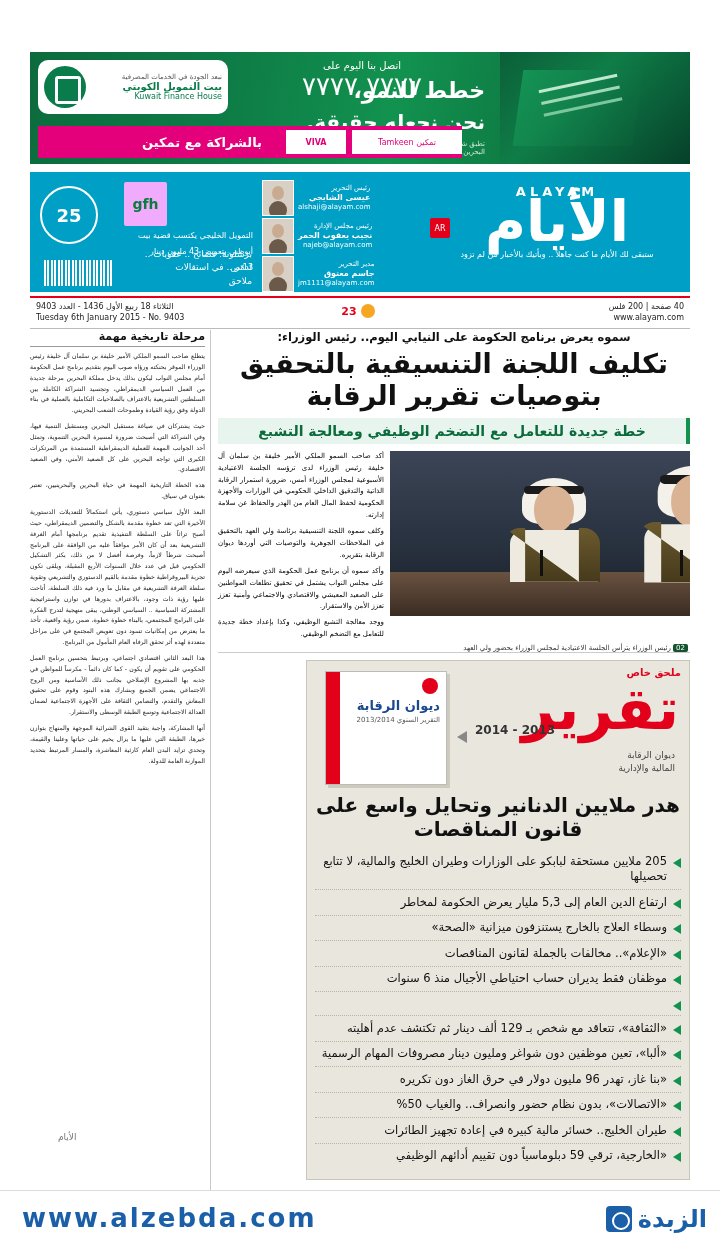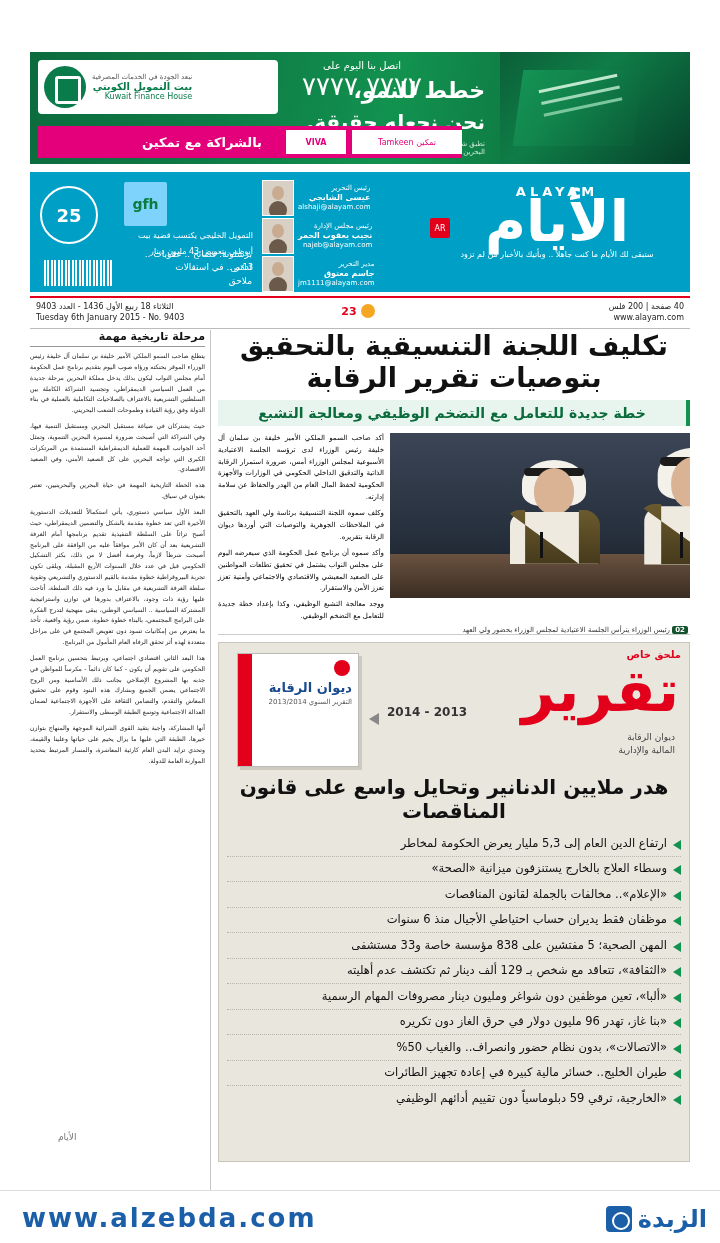--- a/index.html
+++ b/index.html
@@ -23,22 +23,22 @@
   .ad-left-img:after{content:"";position:absolute;left:38px;top:30px;width:80px;height:3px;
     background:#bfe8cf;box-shadow:0 12px 0 #9fd8b7,0 24px 0 #7ac79d;transform:rotate(-12deg);}
   .ad-slogan{position:absolute;right:205px;top:22px;width:250px;text-align:right;color:#fff;
     line-height:1.5;}
   .ad-slogan .l1{font-size:22px;font-weight:bold;}
   .ad-slogan .l2{font-size:20px;font-weight:bold;}
   .ad-fine{position:absolute;right:205px;top:88px;width:250px;text-align:right;color:#cfe8d9;font-size:7px;}
   .ad-mid{position:absolute;left:232px;top:8px;width:200px;text-align:center;color:#fff;}
   .ad-mid .call{font-size:10px;}
   .ad-mid .phone{font-size:26px;font-weight:normal;letter-spacing:2px;color:#ffffff;}
-  .ad-right{position:absolute;left:8px;top:8px;width:240px;height:54px;background:#fff;border-radius:4px;
-    display:flex;align-items:center;justify-content:flex-end;padding:0 6px;box-sizing:border-box;}
+  .ad-right{position:absolute;left:8px;top:8px;width:190px;height:54px;background:#fff;border-radius:10px;
+    display:flex;align-items:center;justify-content:space-between;padding:0 6px;box-sizing:border-box;}
   .kfh-txt{text-align:right;margin-left:6px;}
   .kfh-txt .a{font-size:7px;color:#555;}
   .kfh-txt .b{font-size:10px;color:#0a7b4b;font-weight:bold;}
   .kfh-txt .c{font-size:8px;color:#0a7b4b;}
   .kfh-logo{width:42px;height:42px;border-radius:50%;background:#0a7b4b;position:relative;flex:0 0 auto;}
   .kfh-logo:after{content:"";position:absolute;left:11px;top:10px;width:20px;height:22px;
     border:3px solid #fff;border-radius:3px;}
   .ad-bottom-strip{position:absolute;left:8px;bottom:6px;width:424px;height:32px;background:#e3007a;
     display:flex;align-items:center;}
   .ad-bottom-strip .txt{color:#fff;font-size:13px;font-weight:bold;margin-right:8px;margin-left:auto;padding-right:10px;}
@@ -56,21 +56,21 @@
   .mast-ar-badge{position:absolute;right:240px;top:46px;width:20px;height:20px;background:#e2001a;color:#fff;
     font-size:8px;display:flex;align-items:center;justify-content:center;border-radius:2px;}
   .mast-people{position:absolute;left:232px;top:8px;width:190px;}
   .mp-row{display:flex;align-items:center;justify-content:flex-end;margin-bottom:2px;}
   .mp-txt{text-align:right;font-size:7px;color:#fff;line-height:1.25;margin-left:4px;}
   .mp-txt b{font-size:8px;display:block;}
   .mp-photo{width:30px;height:34px;background:#d8d0c4;border:1px solid #fff;flex:0 0 auto;position:relative;overflow:hidden;}
   .mp-photo:after{content:"";position:absolute;left:6px;top:20px;width:18px;height:18px;border-radius:50%;background:#6b5a4a;}
   .mp-photo:before{content:"";position:absolute;left:9px;top:5px;width:12px;height:14px;border-radius:50%;background:#c9ab92;}
   .mast-left{position:absolute;left:8px;top:10px;width:215px;color:#fff;text-align:right;}
-  .gfh-logo{display:inline-block;background:#7dd3fc;color:#0b7b3e;font-weight:bold;font-size:14px;padding:14px 8px;border-radius:2px;}
+  .gfh-logo{display:inline-block;background:#f0abfc;color:#0b7b3e;font-weight:bold;font-size:14px;padding:14px 8px;border-radius:2px;}
   .mast-left .line{font-size:8px;margin-top:4px;line-height:1.5;}
   .mast-25{position:absolute;left:10px;top:14px;width:54px;height:54px;border-radius:50%;border:2px solid #fff;
     display:flex;align-items:center;justify-content:center;color:#fff;font-size:18px;font-weight:bold;}
   .barcode{position:absolute;left:14px;bottom:6px;width:70px;height:26px;
     background:repeating-linear-gradient(90deg,#fff 0 2px,#00a0c6 2px 3px,#fff 3px 5px,#00a0c6 5px 7px);}
   .mast-left-b{position:absolute;left:92px;bottom:4px;width:130px;color:#fff;font-size:9px;text-align:right;line-height:1.5;}
 
   
   .infobar{position:absolute;left:30px;top:296px;width:660px;height:30px;border-top:2px solid #e2001a;border-bottom:1px solid #bbb;}
   .info-r{position:absolute;right:6px;top:4px;text-align:right;font-size:8px;color:#222;line-height:1.35;}
@@ -97,24 +97,24 @@
   .pw-man .head{position:absolute;left:26px;top:0;width:40px;height:46px;border-radius:50% 50% 45% 45%;background:#d9b394;}
   .pw-man .ghutra{position:absolute;left:14px;top:-8px;width:64px;height:46px;border-radius:50% 50% 30% 30%;background:#f4f1ea;}
   .pw-man .agal{position:absolute;left:16px;top:0px;width:60px;height:8px;border-radius:4px;background:#1b1b1b;}
   .pw-man .body{position:absolute;left:2px;top:44px;width:88px;height:52px;border-radius:14px 14px 0 0;background:#efeae0;}
   .pw-man .bisht{position:absolute;left:-4px;top:42px;width:96px;height:54px;border-radius:16px 16px 0 0;
     background:linear-gradient(180deg,#6b5a2e,#463a1c);clip-path:polygon(0 0,22% 0,22% 100%,0 100%,100% 100%,100% 0,78% 0,78% 100%);}
   .pw-man1{left:118px;}
   .pw-man2{left:252px;transform:scale(1.12);transform-origin:bottom left;}
   .pw-mic{position:absolute;bottom:40px;width:3px;height:26px;background:#111;}
   .caption{font-size:7px;color:#333;text-align:right;direction:rtl;padding:3px 2px 0 2px;border-bottom:1px solid #ccc;}
-  .caption .pg{display:inline-block;background:#14532d;color:#fff;font-size:7px;padding:0 3px;border-radius:2px;font-weight:bold;}
-
-  
-  .report{position:relative;margin-top:7px;width:472px;height:520px;background:#e9e6de;border:1px solid #c9c5bb;box-sizing:border-box;}
+  .caption .pg{display:inline-block;background:#14532d;color:#fff;font-size:7px;padding:0 3px;border-radius:2px;}
+
+  
+  .report{position:relative;margin-top:7px;width:384px;height:520px;background:#e9e6de;border:1px solid #c9c5bb;box-sizing:border-box;}
   .rep-top{position:relative;height:130px;}
   .rep-label{position:absolute;right:8px;top:6px;font-size:10px;color:#e2001a;font-weight:bold;direction:rtl;}
   .rep-big{position:absolute;right:10px;top:22px;font-size:58px;color:#e2001a;font-weight:bold;line-height:.9;direction:rtl;}
   .rep-sub{position:absolute;right:14px;top:88px;font-size:9px;color:#444;direction:rtl;text-align:right;line-height:1.4;}
   .rep-years{position:absolute;left:168px;top:62px;font-size:12px;color:#333;font-weight:bold;}
   .rep-arrow{position:absolute;left:150px;top:70px;width:0;height:0;border-top:6px solid transparent;border-bottom:6px solid transparent;border-right:10px solid #888;}
   .rep-book{position:absolute;left:18px;top:10px;width:120px;height:112px;background:#fff;border:1px solid #bbb;
     box-shadow:3px 3px 0 #cfcabe;}
   .rep-book .bk-band{position:absolute;left:0;top:0;width:14px;height:112px;background:#e2001a;}
   .rep-book .bk-t1{position:absolute;right:6px;top:26px;font-size:13px;color:#1b4b8f;font-weight:bold;}
@@ -240,20 +240,21 @@
       <p>حيث يشتركان في صياغة مستقبل البحرين ومستقبل التنمية فيها، وفي الشراكة التي أصبحت ضرورة لمسيرة البحرين التنموية، وتمثل أحد الجوانب المهمة للعملية الديمقراطية المستمدة من المرتكزات الكبرى التي تواجه البحرين على كل الصعيد الأمني، وفي الصعيد الاقتصادي.</p>
       <p>هذه الخطة التاريخية المهمة في حياة البحرين والبحرينيين، تعتبر بعنوان في سياق.</p>
       <p>البعد الأول سياسي دستوري، يأتي استكمالاً للتعديلات الدستورية الأخيرة التي تعد خطوة مقدمة بالشكل والتضمين الديمقراطي، حيث أصبح تراثاً على السلطة التنفيذية تقديم برنامجها أمام الغرفة التشريعية بعد أن كان الأمر موافقاً عليه من الوافقة على البرنامج أصبحت شرطاً لازماً، وفرصة أفضل لا من ذلك، بكثر التشكيل الحكومي قبل في عدد خلال السنوات الأربع المقبلة، ويلقى تكون تجربة البيروقراطية خطوة مقدمة بالقيم الدستوري والتشريعي وتقوية سلطة الغرفة التشريعية في مقابل ما ورد فيه ذلك السلطة، أتاحت عليها رؤية ذات وجود، بالاعتراف بدورها في توازن واستراتيجية المشتركة السياسية .. السياسي الوطني، يبقى منهجية لتدرج الفكرة على البرامج المجتمعي، بالبناء خطوة خطوة، ضمن رؤية واقعية، تأخذ ما يعترض من إمكانيات تسود دون تعويض المجتمع في على مراحل متعددة لهذه أثر تحقق الرفاه العام المأمول من البرنامج.</p>
       <p>هذا البعد الثاني اقتصادي اجتماعي، وبرتبط بتحسين برنامج العمل الحكومي على تقويم أن يكون - كما كان دائماً - مكرساً للمواطن في جذبه بها المشروع الإصلاحي بجانب ذلك الأساسية ومن الروح الاجتماعي يضمن الجميع وبشارك هذه البنود وقوم على تحقيق المعاش والتقدم، والتضامن الثقافة على الأجهزة الاجتماعية لضمان العدالة الاجتماعية وتوسع الطبقة الوسطى والاستقرار.</p>
       <p>أنها المشاركة، واجبة بتقيد القوى الشرائية الموجهة والمنهاج بتوازن خيرها، الطبقة التي عليها ما يزال يخيم على حياتها وعلينا والقيمة، وتحدي تزايد البدن العام كارثية المعاشرة، والمسار المرتبط بتحديد الموازنة العامة للدولة.</p>
       <div class="alayam-foot">الأيام</div>
     </div>
     <div class="colsep"></div>
 
     <div class="col-main">
+      <div class="kicker">سموه يعرض برنامج الحكومة على النيابي اليوم.. رئيس الوزراء:</div>
       <div class="headline">تكليف اللجنة التنسيقية بالتحقيق بتوصيات تقرير الرقابة</div>
       <div class="subhead">خطة جديدة للتعامل مع التضخم الوظيفي ومعالجة التشبع</div>
 
       <div style="display:flex;direction:rtl;">
         <div class="photo-wrap" style="width:300px;flex:0 0 auto;">
           <div class="pw-bg"></div>
           <div class="pw-table"></div>
           <div class="pw-man pw-man1">
             <div class="ghutra"></div>
               <div class="agal"></div>
@@ -297,37 +298,40 @@
             <div class="bk-band"></div>
             <div class="bk-seal"></div>
             <div class="bk-t1">ديوان الرقابة</div>
             <div class="bk-t2">التقرير السنوي 2013/2014</div>
           </div>
         </div>
         <div class="rep-head">هدر ملايين الدنانير وتحايل واسع على قانون المناقصات</div>
         <div class="rep-list">
           <div class="rep-item">
               <span class="bullet"></span>
+              <span>205 ملايين مستحقة لبابكو على الوزارات وطيران الخليج والمالية، لا تتابع تحصيلها</span>
+            </div>
+          <div class="rep-item">
+              <span class="bullet"></span>
               <span>ارتفاع الدين العام إلى 5,3 مليار يعرض الحكومة لمخاطر</span>
             </div>
           <div class="rep-item">
               <span class="bullet"></span>
               <span>وسطاء العلاج بالخارج يستنزفون ميزانية «الصحة»</span>
             </div>
           <div class="rep-item">
               <span class="bullet"></span>
               <span>«الإعلام».. مخالفات بالجملة لقانون المناقصات</span>
             </div>
           <div class="rep-item">
               <span class="bullet"></span>
               <span>موظفان فقط يديران حساب احتياطي الأجيال منذ 6 سنوات</span>
             </div>
           <div class="rep-item">
               <span class="bullet"></span>
-              <span>المهن الصحية؛ 5 مفتشين على 838 مؤسسة خاصة و33 مستشفى</span>
             </div>
           <div class="rep-item">
               <span class="bullet"></span>
               <span>«الثقافة»، تتعاقد مع شخص بـ 129 ألف دينار ثم تكتشف عدم أهليته</span>
             </div>
           <div class="rep-item">
               <span class="bullet"></span>
               <span>«ألبا»، تعين موظفين دون شواغر ومليون دينار مصروفات المهام الرسمية</span>
             </div>
           <div class="rep-item">

